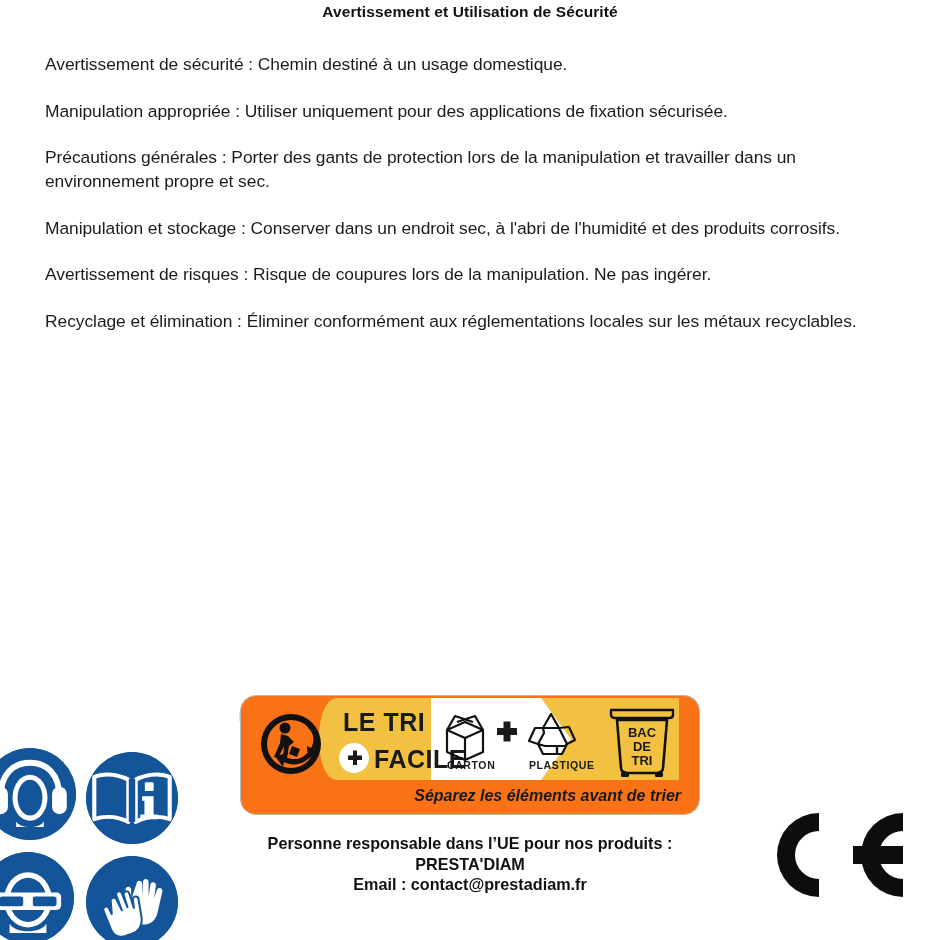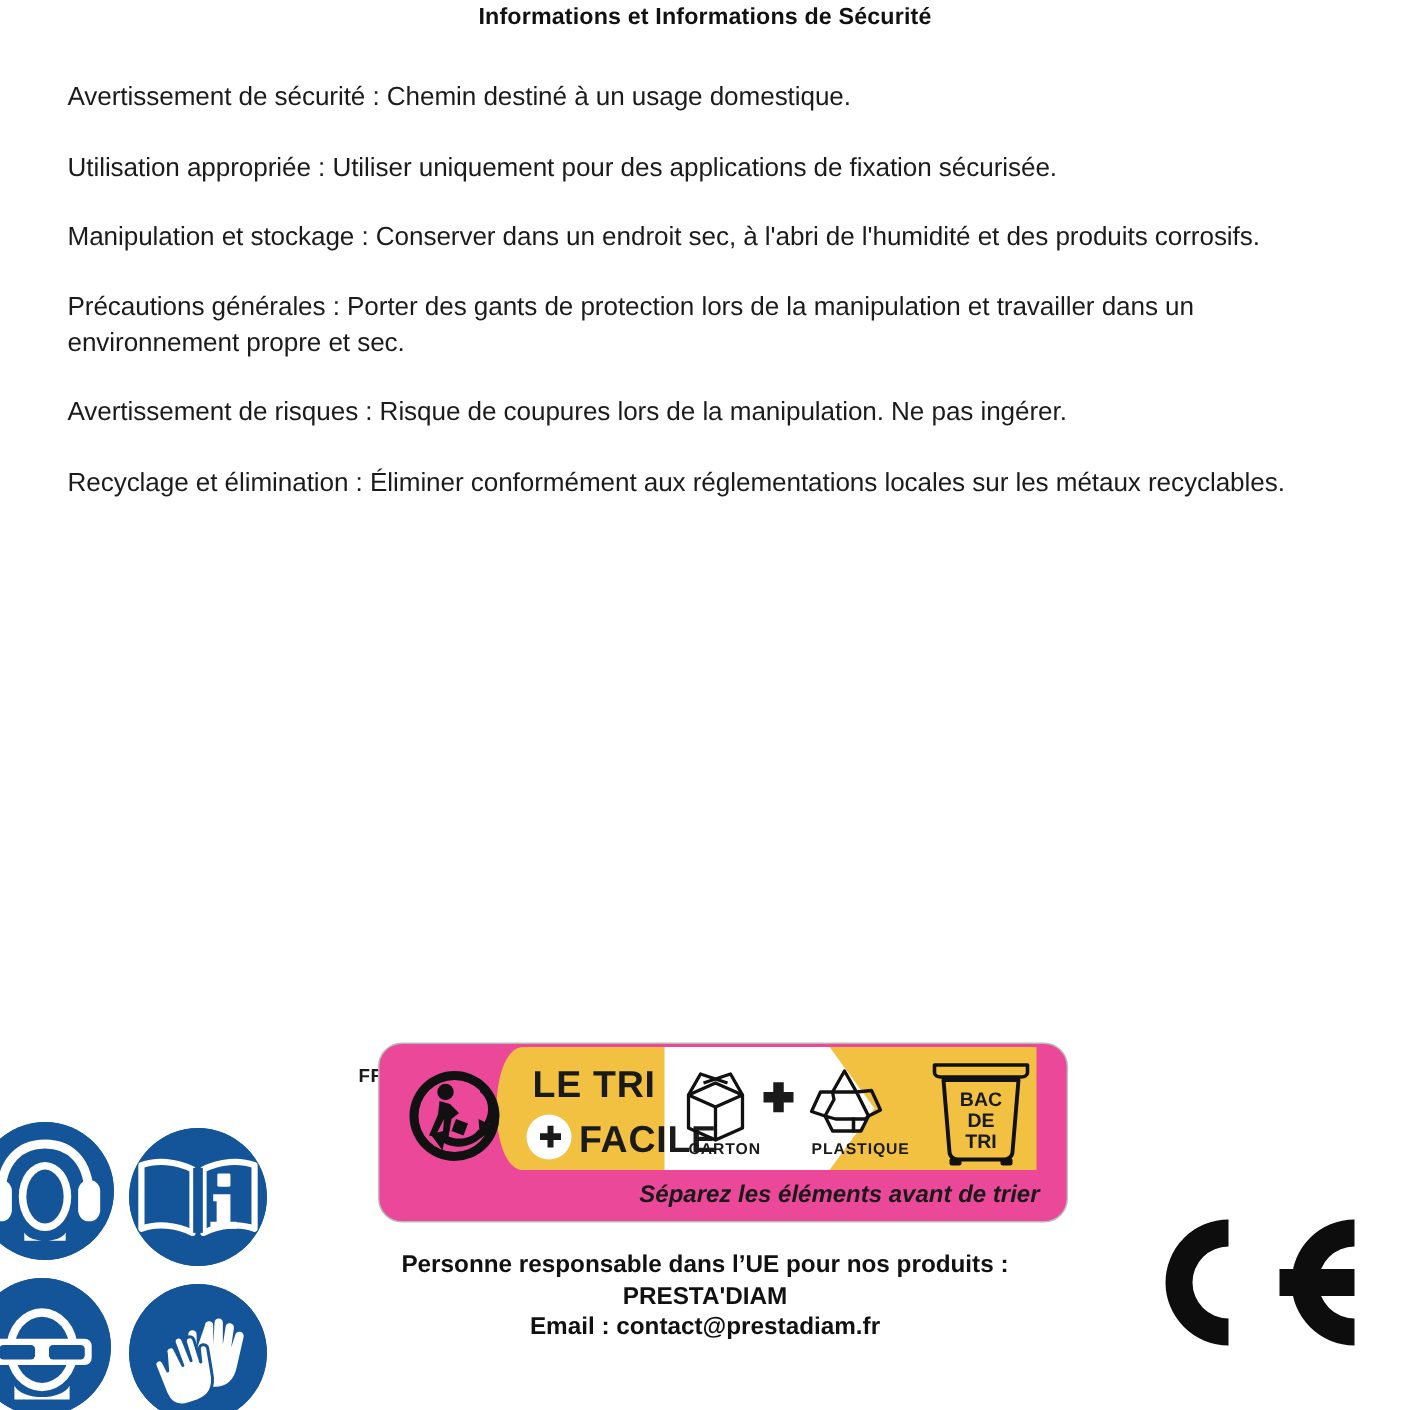--- a/index.html
+++ b/index.html
@@ -81,27 +81,27 @@
     left: 3px;
     top: 0;
     font-size: 12.5px;
     font-weight: bold;
     color: #1a1a1a;
     letter-spacing: .4px;
     margin-top: 32px;
   }
   .triman-box {
     position: absolute;
-    left: 16px;
+    left: 4px;
     top: 17px;
     width: 458px;
     height: 118px;
     border: 1.5px solid #b9b9b9;
     border-radius: 16px;
-    background: #ec4899;
+    background: #f97316;
     overflow: hidden;
   }
   .triman-box svg { display: block; width: 100%; height: 100%; }
 
   
   .address {
     position: absolute;
     left: 0;
     top: 833px;
     width: 940px;
@@ -119,27 +119,27 @@
     left: 757px;
     top: 805px;
     width: 150px;
     height: 100px;
   }
   .ce-mark svg { display: block; width: 100%; height: 100%; }
 </style>
 </head>
 <body>
 
-<div class="doc-title">Informations et Informations de Sécurité</div>
+<div class="doc-title">Avertissement et Utilisation de Sécurité</div>
 
 <div class="body-block">
   <p class="para">Avertissement de sécurité : Chemin destiné à un usage domestique.</p>
-  <p class="para">Utilisation appropriée : Utiliser uniquement pour des applications de fixation sécurisée.</p>
+  <p class="para">Manipulation appropriée : Utiliser uniquement pour des applications de fixation sécurisée.</p>
+  <p class="para">Précautions générales : Porter des gants de protection lors de la manipulation et travailler dans un environnement propre et sec.</p>
   <p class="para">Manipulation et stockage : Conserver dans un endroit sec, à l'abri de l'humidité et des produits corrosifs.</p>
-  <p class="para">Précautions générales : Porter des gants de protection lors de la manipulation et travailler dans un environnement propre et sec.</p>
   <p class="para">Avertissement de risques : Risque de coupures lors de la manipulation. Ne pas ingérer.</p>
   <p class="para">Recyclage et élimination : Éliminer conformément aux réglementations locales sur les métaux recyclables.</p>
 </div>
 
 <div class="picto-grid">
 
   <div class="picto p1">
     <svg viewBox="0 0 100 100" aria-hidden="true">
       <circle cx="50" cy="50" r="50" fill="#14559a"></circle>
 

